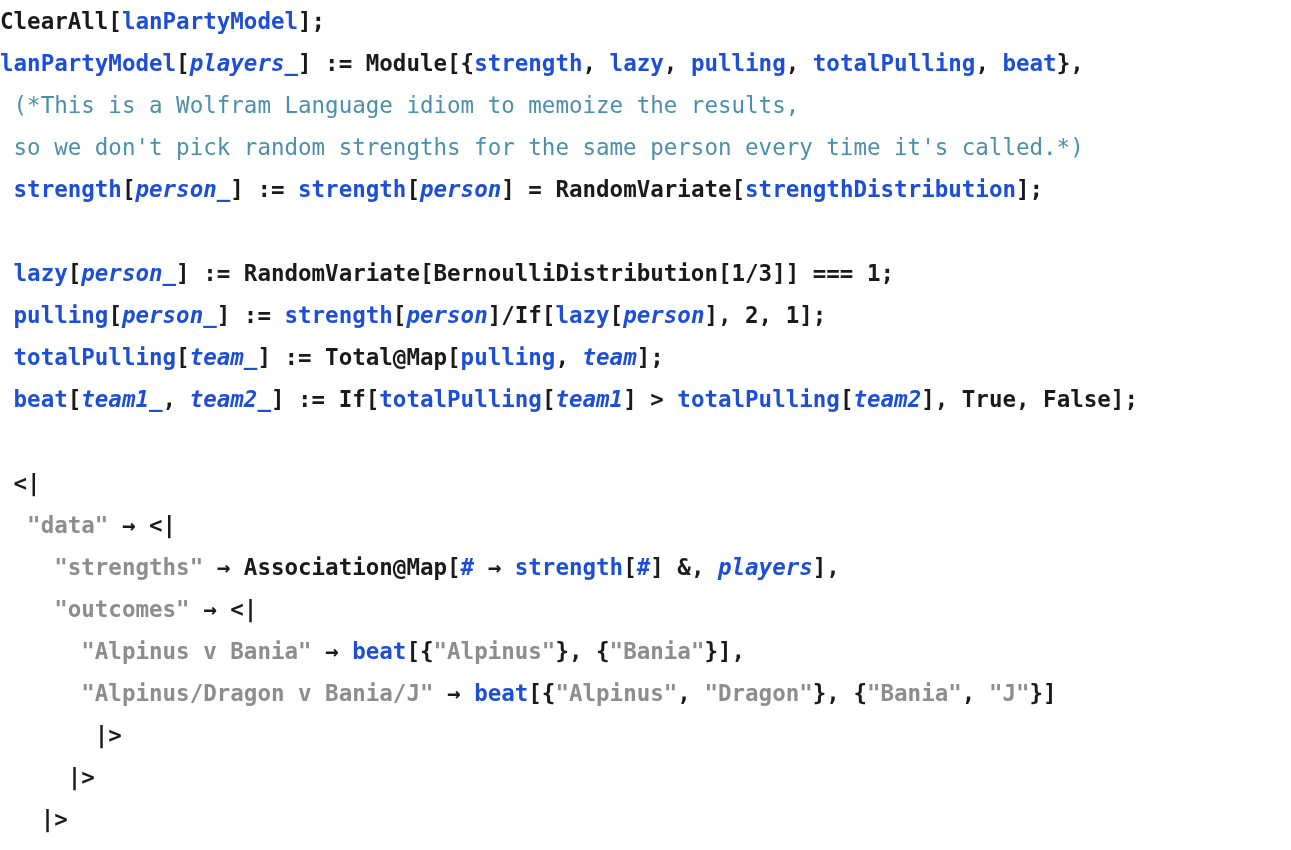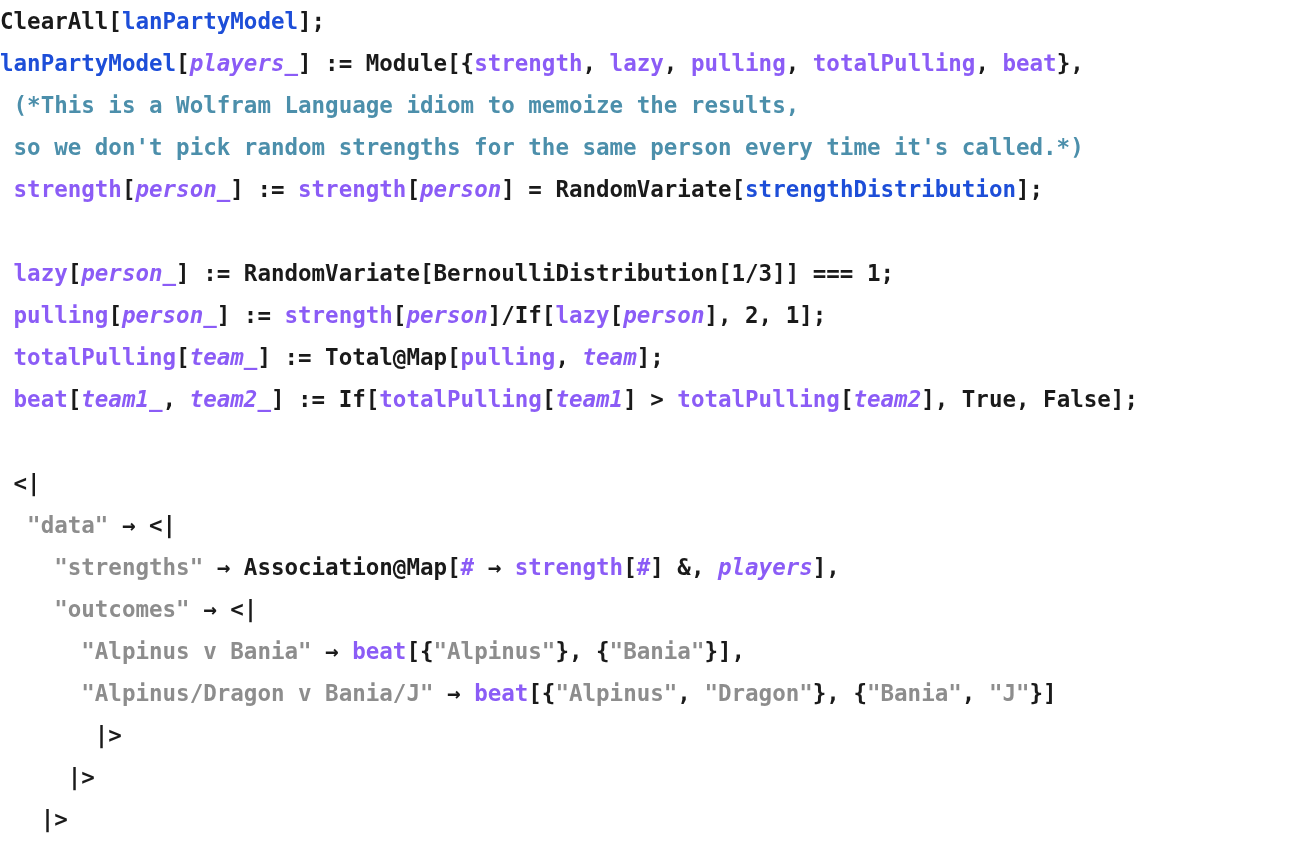--- a/index.html
+++ b/index.html
@@ -24,22 +24,22 @@
     color: #1a1a1a;
   }
   .line {
     height: 42px;
     white-space: pre;
     display: block;
   }
   .tok { white-space: pre; }
   
   .c-plain   { color: #1a1a1a; }
-  .c-local   { color: #8b5cf6; }
+  .c-local   { color: #1d4ed8; }
   .c-global  { color: #1d4ed8; }
   .c-string  { color: #8d8d8d; }
-  .c-comment { color: #4c8fab; font-weight: bold; text-align: center; }
+  .c-comment { color: #4c8fab; font-weight: normal; text-align: center; }
   .i-italic  { font-style: italic; }
 </style>
 </head>
 <body>
 
 <div id="code"><div class="line"><span class="tok c-plain">ClearAll[</span><span class="tok c-global">lanPartyModel</span><span class="tok c-plain">];</span></div><div class="line"><span class="tok c-global">lanPartyModel</span><span class="tok c-plain">[</span><span class="tok c-local i-italic">players_</span><span class="tok c-plain">] := Module[{</span><span class="tok c-local">strength</span><span class="tok c-plain">, </span><span class="tok c-local">lazy</span><span class="tok c-plain">, </span><span class="tok c-local">pulling</span><span class="tok c-plain">, </span><span class="tok c-local">totalPulling</span><span class="tok c-plain">, </span><span class="tok c-local">beat</span><span class="tok c-plain">},</span></div><div class="line"><span class="tok c-plain"> </span><span class="tok c-comment">(*This is a Wolfram Language idiom to memoize the results,</span></div><div class="line"><span class="tok c-plain"> </span><span class="tok c-comment">so we don't pick random strengths for the same person every time it's called.*)</span></div><div class="line"><span class="tok c-plain"> </span><span class="tok c-local">strength</span><span class="tok c-plain">[</span><span class="tok c-local i-italic">person_</span><span class="tok c-plain">] := </span><span class="tok c-local">strength</span><span class="tok c-plain">[</span><span class="tok c-local i-italic">person</span><span class="tok c-plain">] = RandomVariate[</span><span class="tok c-global">strengthDistribution</span><span class="tok c-plain">];</span></div><div class="line">&nbsp;</div><div class="line"><span class="tok c-plain"> </span><span class="tok c-local">lazy</span><span class="tok c-plain">[</span><span class="tok c-local i-italic">person_</span><span class="tok c-plain">] := RandomVariate[BernoulliDistribution[1/3]] === 1;</span></div><div class="line"><span class="tok c-plain"> </span><span class="tok c-local">pulling</span><span class="tok c-plain">[</span><span class="tok c-local i-italic">person_</span><span class="tok c-plain">] := </span><span class="tok c-local">strength</span><span class="tok c-plain">[</span><span class="tok c-local i-italic">person</span><span class="tok c-plain">]/If[</span><span class="tok c-local">lazy</span><span class="tok c-plain">[</span><span class="tok c-local i-italic">person</span><span class="tok c-plain">], 2, 1];</span></div><div class="line"><span class="tok c-plain"> </span><span class="tok c-local">totalPulling</span><span class="tok c-plain">[</span><span class="tok c-local i-italic">team_</span><span class="tok c-plain">] := Total@Map[</span><span class="tok c-local">pulling</span><span class="tok c-plain">, </span><span class="tok c-local i-italic">team</span><span class="tok c-plain">];</span></div><div class="line"><span class="tok c-plain"> </span><span class="tok c-local">beat</span><span class="tok c-plain">[</span><span class="tok c-local i-italic">team1_</span><span class="tok c-plain">, </span><span class="tok c-local i-italic">team2_</span><span class="tok c-plain">] := If[</span><span class="tok c-local">totalPulling</span><span class="tok c-plain">[</span><span class="tok c-local i-italic">team1</span><span class="tok c-plain">] &gt; </span><span class="tok c-local">totalPulling</span><span class="tok c-plain">[</span><span class="tok c-local i-italic">team2</span><span class="tok c-plain">], True, False];</span></div><div class="line">&nbsp;</div><div class="line"><span class="tok c-plain"> </span><span class="tok c-plain">&lt;|</span></div><div class="line"><span class="tok c-plain">  </span><span class="tok c-string">"data"</span><span class="tok c-plain"> → &lt;|</span></div><div class="line"><span class="tok c-plain">    </span><span class="tok c-string">"strengths"</span><span class="tok c-plain"> → Association@Map[</span><span class="tok c-local">#</span><span class="tok c-plain"> → </span><span class="tok c-local">strength</span><span class="tok c-plain">[</span><span class="tok c-local">#</span><span class="tok c-plain">] &amp;, </span><span class="tok c-local i-italic">players</span><span class="tok c-plain">],</span></div><div class="line"><span class="tok c-plain">    </span><span class="tok c-string">"outcomes"</span><span class="tok c-plain"> → &lt;|</span></div><div class="line"><span class="tok c-plain">      </span><span class="tok c-string">"Alpinus v Bania"</span><span class="tok c-plain"> → </span><span class="tok c-local">beat</span><span class="tok c-plain">[{</span><span class="tok c-string">"Alpinus"</span><span class="tok c-plain">}, {</span><span class="tok c-string">"Bania"</span><span class="tok c-plain">}],</span></div><div class="line"><span class="tok c-plain">      </span><span class="tok c-string">"Alpinus/Dragon v Bania/J"</span><span class="tok c-plain"> → </span><span class="tok c-local">beat</span><span class="tok c-plain">[{</span><span class="tok c-string">"Alpinus"</span><span class="tok c-plain">, </span><span class="tok c-string">"Dragon"</span><span class="tok c-plain">}, {</span><span class="tok c-string">"Bania"</span><span class="tok c-plain">, </span><span class="tok c-string">"J"</span><span class="tok c-plain">}]</span></div><div class="line"><span class="tok c-plain">       </span><span class="tok c-plain">|&gt;</span></div><div class="line"><span class="tok c-plain">     </span><span class="tok c-plain">|&gt;</span></div><div class="line"><span class="tok c-plain">   </span><span class="tok c-plain">|&gt;</span></div><div class="line"><span class="tok c-plain"> </span><span class="tok c-plain">]</span></div></div>
 
 </body></html>

